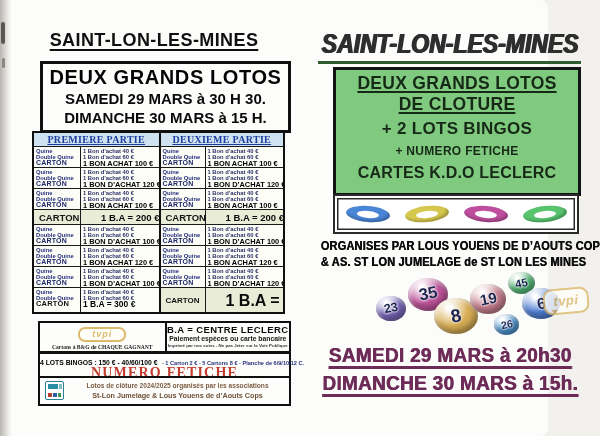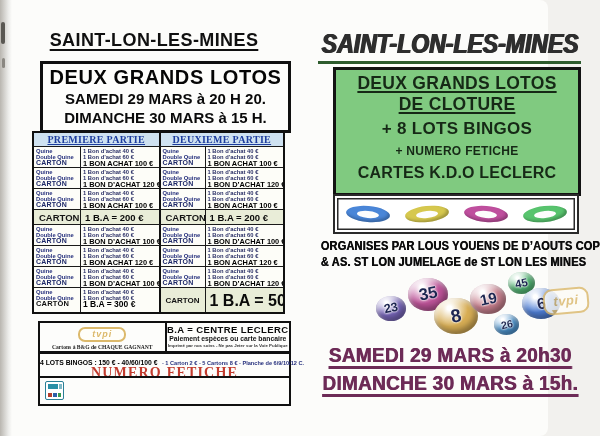--- a/index.html
+++ b/index.html
@@ -32,21 +32,21 @@
   .cell{overflow:hidden;padding:1px 0 0 2px;}
   .cell.c1{border-left:1px solid #1a1a1a;}
   .cell.c2{border-left:2.5px solid #101010;}
   .cell.c3{border-left:1px solid #1a1a1a;}
   .lab{font-size:5.8px;font-weight:bold;color:#26307d;line-height:6.2px;}
   .lab.carton-lab{font-size:7px;color:#1d2868;letter-spacing:.2px;}
   .prize{font-size:5.8px;font-weight:bold;color:#2a2f66;line-height:6.2px;white-space:nowrap;}
   .prize.final-prize{font-size:7.4px;color:#000;line-height:7.4px;white-space:nowrap;}
   .hl{background:#e9edd8;display:flex;align-items:center;}
   .hl-label{font-size:9.5px;font-weight:bold;color:#141414;padding-left:5px;}
-  .hl-value{font-size:9.5px;font-weight:bold;color:#0a0a0a;padding-left:4px;white-space:nowrap;}
+  .hl-value{font-size:9.5px;font-weight:bold;color:#0a0a0a;padding-left:20px;white-space:nowrap;}
   .final .big-carton{font-size:8px;font-weight:bold;color:#141414;justify-content:center;padding-left:0;}
   .final .big-value{font-size:16px;}
   .final .lab3{font-size:7.5px;color:#101010;}
   .final .prize3{font-size:8.5px;color:#000;}
 
   #left-footer{left:38px;top:321px;width:249px;height:28px;border:2.5px solid #101010;display:grid;grid-template-columns:1fr 1fr;background:#fdfdfb;}
   #lf-left{position:relative;text-align:center;}
   #lf-right{border-left:2.5px solid #101010;text-align:center;padding-top:1px;}
   .tvpi{display:inline-block;border:2px solid #dcb96b;border-radius:7px;color:#dcb96b;
     font-style:italic;font-weight:bold;text-align:center;background:#fffef9;}
@@ -116,21 +116,21 @@
 
 <div id="stage">
   <div id="edge-shade"></div>
   <div id="edge-mark1"></div>
   <div id="edge-mark2"></div>
 
   <div class="abs" id="left-title">SAINT-LON-LES-MINES</div>
 
   <div class="abs" id="left-header-box">
     <div id="lhb1">DEUX GRANDS LOTOS</div>
-    <div id="lhb2">SAMEDI 29 MARS à 20 H 20.</div>
+    <div id="lhb2">SAMEDI 29 MARS à 30 H 30.</div>
     <div id="lhb3">DIMANCHE 30 MARS à 15 H.</div>
   </div>
 
   <div class="abs" id="prize-table">
     <div class="thead">
       <div class="hcell h1">PREMIERE PARTIE</div>
       <div class="hcell h2">DEUXIEME PARTIE</div>
     </div>
 
   <div class="trow game">
@@ -308,29 +308,33 @@
   </div>
 
   <div class="abs" id="bottom-box">
     <div id="assoc-logo">
       <div class="bar"></div>
         <div class="bar2"></div>
       <div class="px1"></div>
         <div class="px2"></div>
         <div class="px3"></div>
     </div>
+    <div id="bottom-text">
+      <div id="bottom-l1">Lotos de clôture 2024/2025 organisés par les associations</div>
+      <div id="bottom-l2">St-Lon Jumelage &amp; Lous Youens de d’Aouts Cops</div>
+    </div>
   </div>
 
   <div class="abs" id="right-title">SAINT-LON-LES-MINES</div>
   <div class="abs" id="right-title-rule"></div>
 
   <div class="abs" id="green-box">
     <div class="gline" id="gb1">DEUX GRANDS LOTOS</div>
     <div class="gline" id="gb2">DE CLOTURE</div>
-    <div class="gline" id="gb3">+ 8 LOTS BINGOS</div>
+    <div class="gline" id="gb3">+ 2 LOTS BINGOS</div>
     <div class="gline" id="gb4">+ NUMERO FETICHE</div>
     <div class="gline" id="gb5">CARTES K.D.O LECLERC</div>
   </div>
 
   <div class="abs" id="swirl-box">
 
   <div class="swirl" style="background: rgb(74, 134, 216); transform: rotate(5deg);">
         <div class="dot" style="background: rgb(74, 134, 216);"></div>
       </div>
       <div class="swirl" style="background: rgb(214, 200, 78); transform: rotate(-6deg);">

